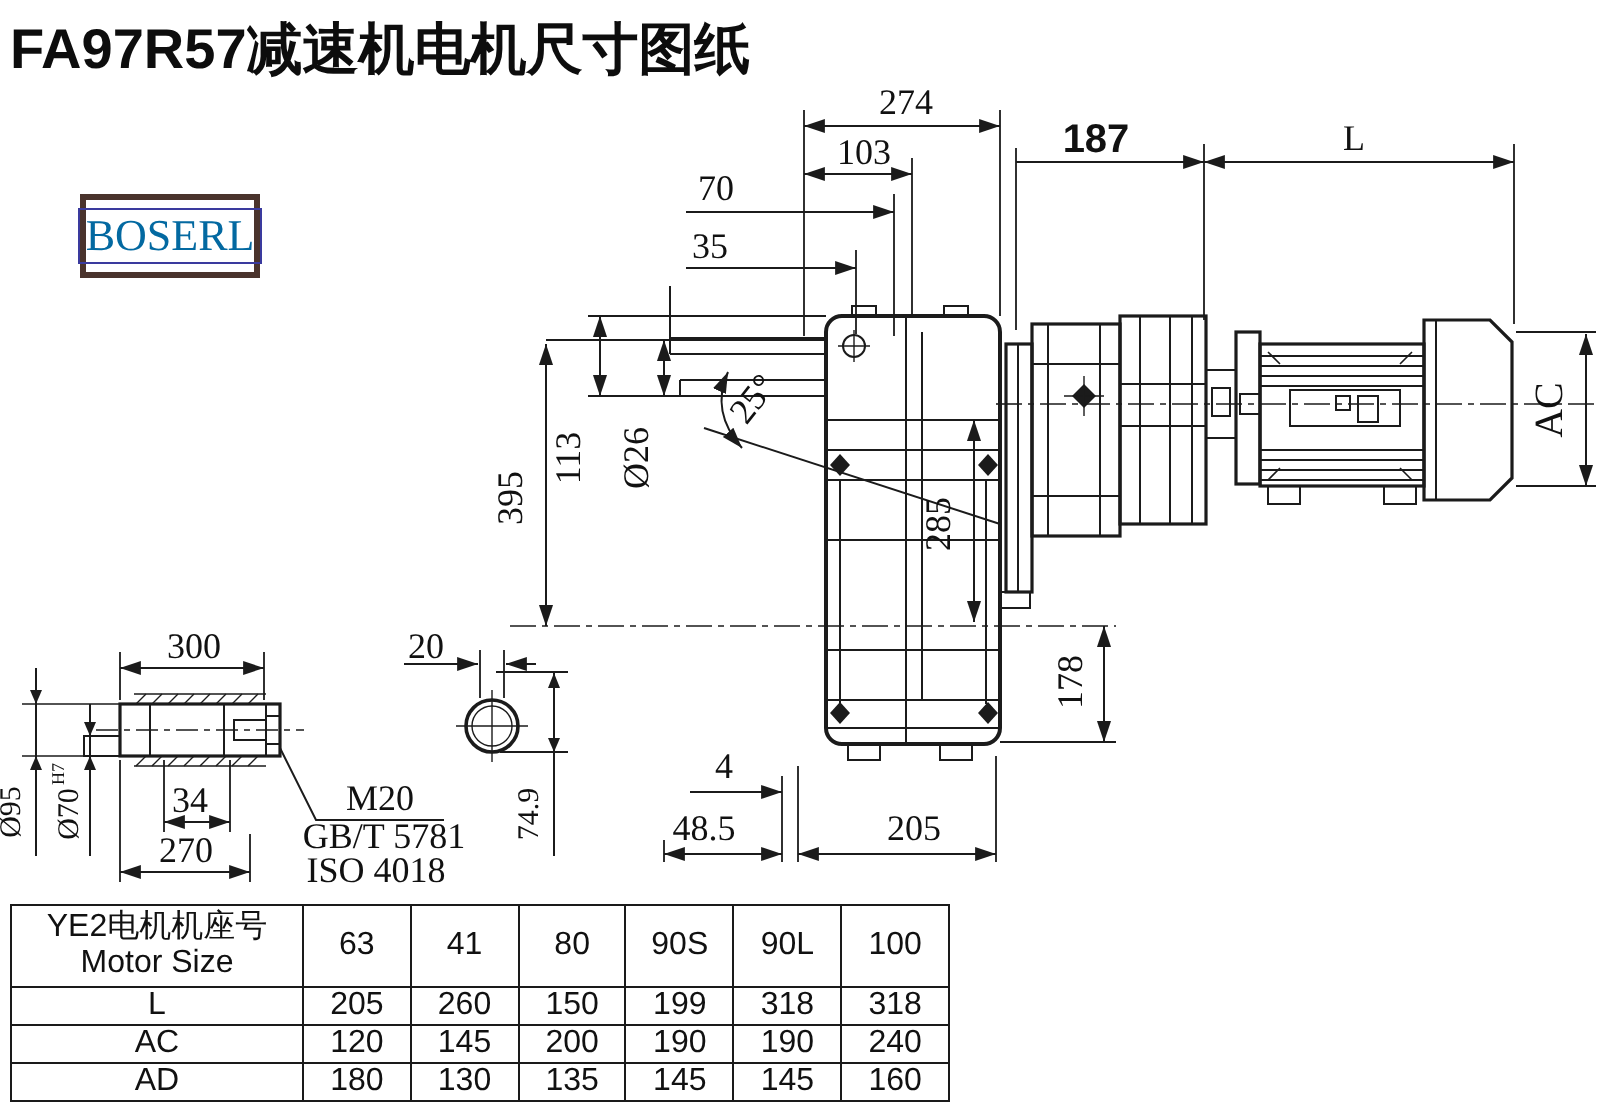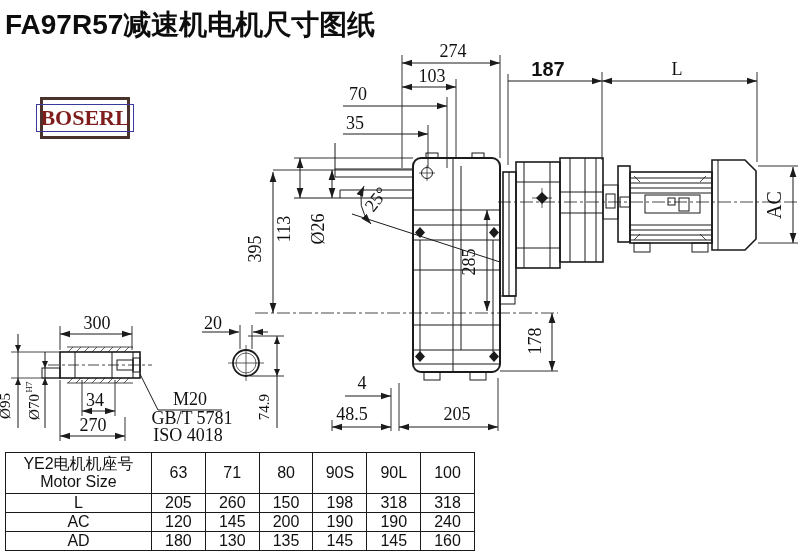--- a/index.html
+++ b/index.html
@@ -3,21 +3,21 @@
 <meta charset="utf-8">
 <style>
   html,body{margin:0;padding:0;background:#ffffff;}
   #stage{position:relative;width:800px;height:555px;background:#fff;overflow:hidden;
          font-family:"Liberation Sans",sans-serif;color:#111;border-radius:11px;}
   #title{position:absolute;left:5px;top:6px;font-size:28px;font-weight:800;
          letter-spacing:0px;color:#0d0d0d;white-space:nowrap;}
   #logo{position:absolute;left:40px;top:97px;width:84px;height:36px;
         border:3px solid #4a332c;background:#fff;display:flex;align-items:center;justify-content:center;}
   #logo .inner{border:1px solid #3a3a9e;padding:0 3px;height:26px;display:flex;align-items:center;}
-  #logo .txt{font-family:"Liberation Serif",serif;font-size:22px;font-weight:bold;color:#7f1d1d;letter-spacing:0px;line-height:1;}
+  #logo .txt{font-family:"Liberation Serif",serif;font-size:22px;font-weight:normal;color:#0369a1;letter-spacing:0px;line-height:1;}
   svg{position:absolute;left:0;top:0;}
   svg text{fill:#111;}
   .dim{font-family:"Liberation Serif",serif;font-size:18px;}
   .dim-sm{font-family:"Liberation Serif",serif;font-size:15px;}
   .dim-bold{font-family:"Liberation Sans",sans-serif;font-size:20px;font-weight:bold;}
   .sup{font-family:"Liberation Serif",serif;font-size:9px;}
   
   #spec{position:absolute;left:5px;top:452px;width:470px;height:94px;
         border-collapse:collapse;table-layout:fixed;
         font-family:Liberation Sans, sans-serif;font-size:16px;}
@@ -213,32 +213,32 @@
   </svg>
 
   <table id="spec">
     <tbody>
         <tr>
       <th class="hdr lbl">
         <div>YE2电机机座号</div>
         <div>Motor Size</div>
       </th>
       <th class="hdr">63</th>
-      <th class="hdr">71</th>
+      <th class="hdr">41</th>
       <th class="hdr">80</th>
       <th class="hdr">90S</th>
       <th class="hdr">90L</th>
       <th class="hdr">100</th>
     </tr>
     <tr class="data">
       <td class="lbl">L</td>
       <td>205</td>
       <td>260</td>
       <td>150</td>
-      <td>198</td>
+      <td>199</td>
       <td>318</td>
       <td>318</td>
     </tr>
     <tr class="data">
       <td class="lbl">AC</td>
       <td>120</td>
       <td>145</td>
       <td>200</td>
       <td>190</td>
       <td>190</td>

